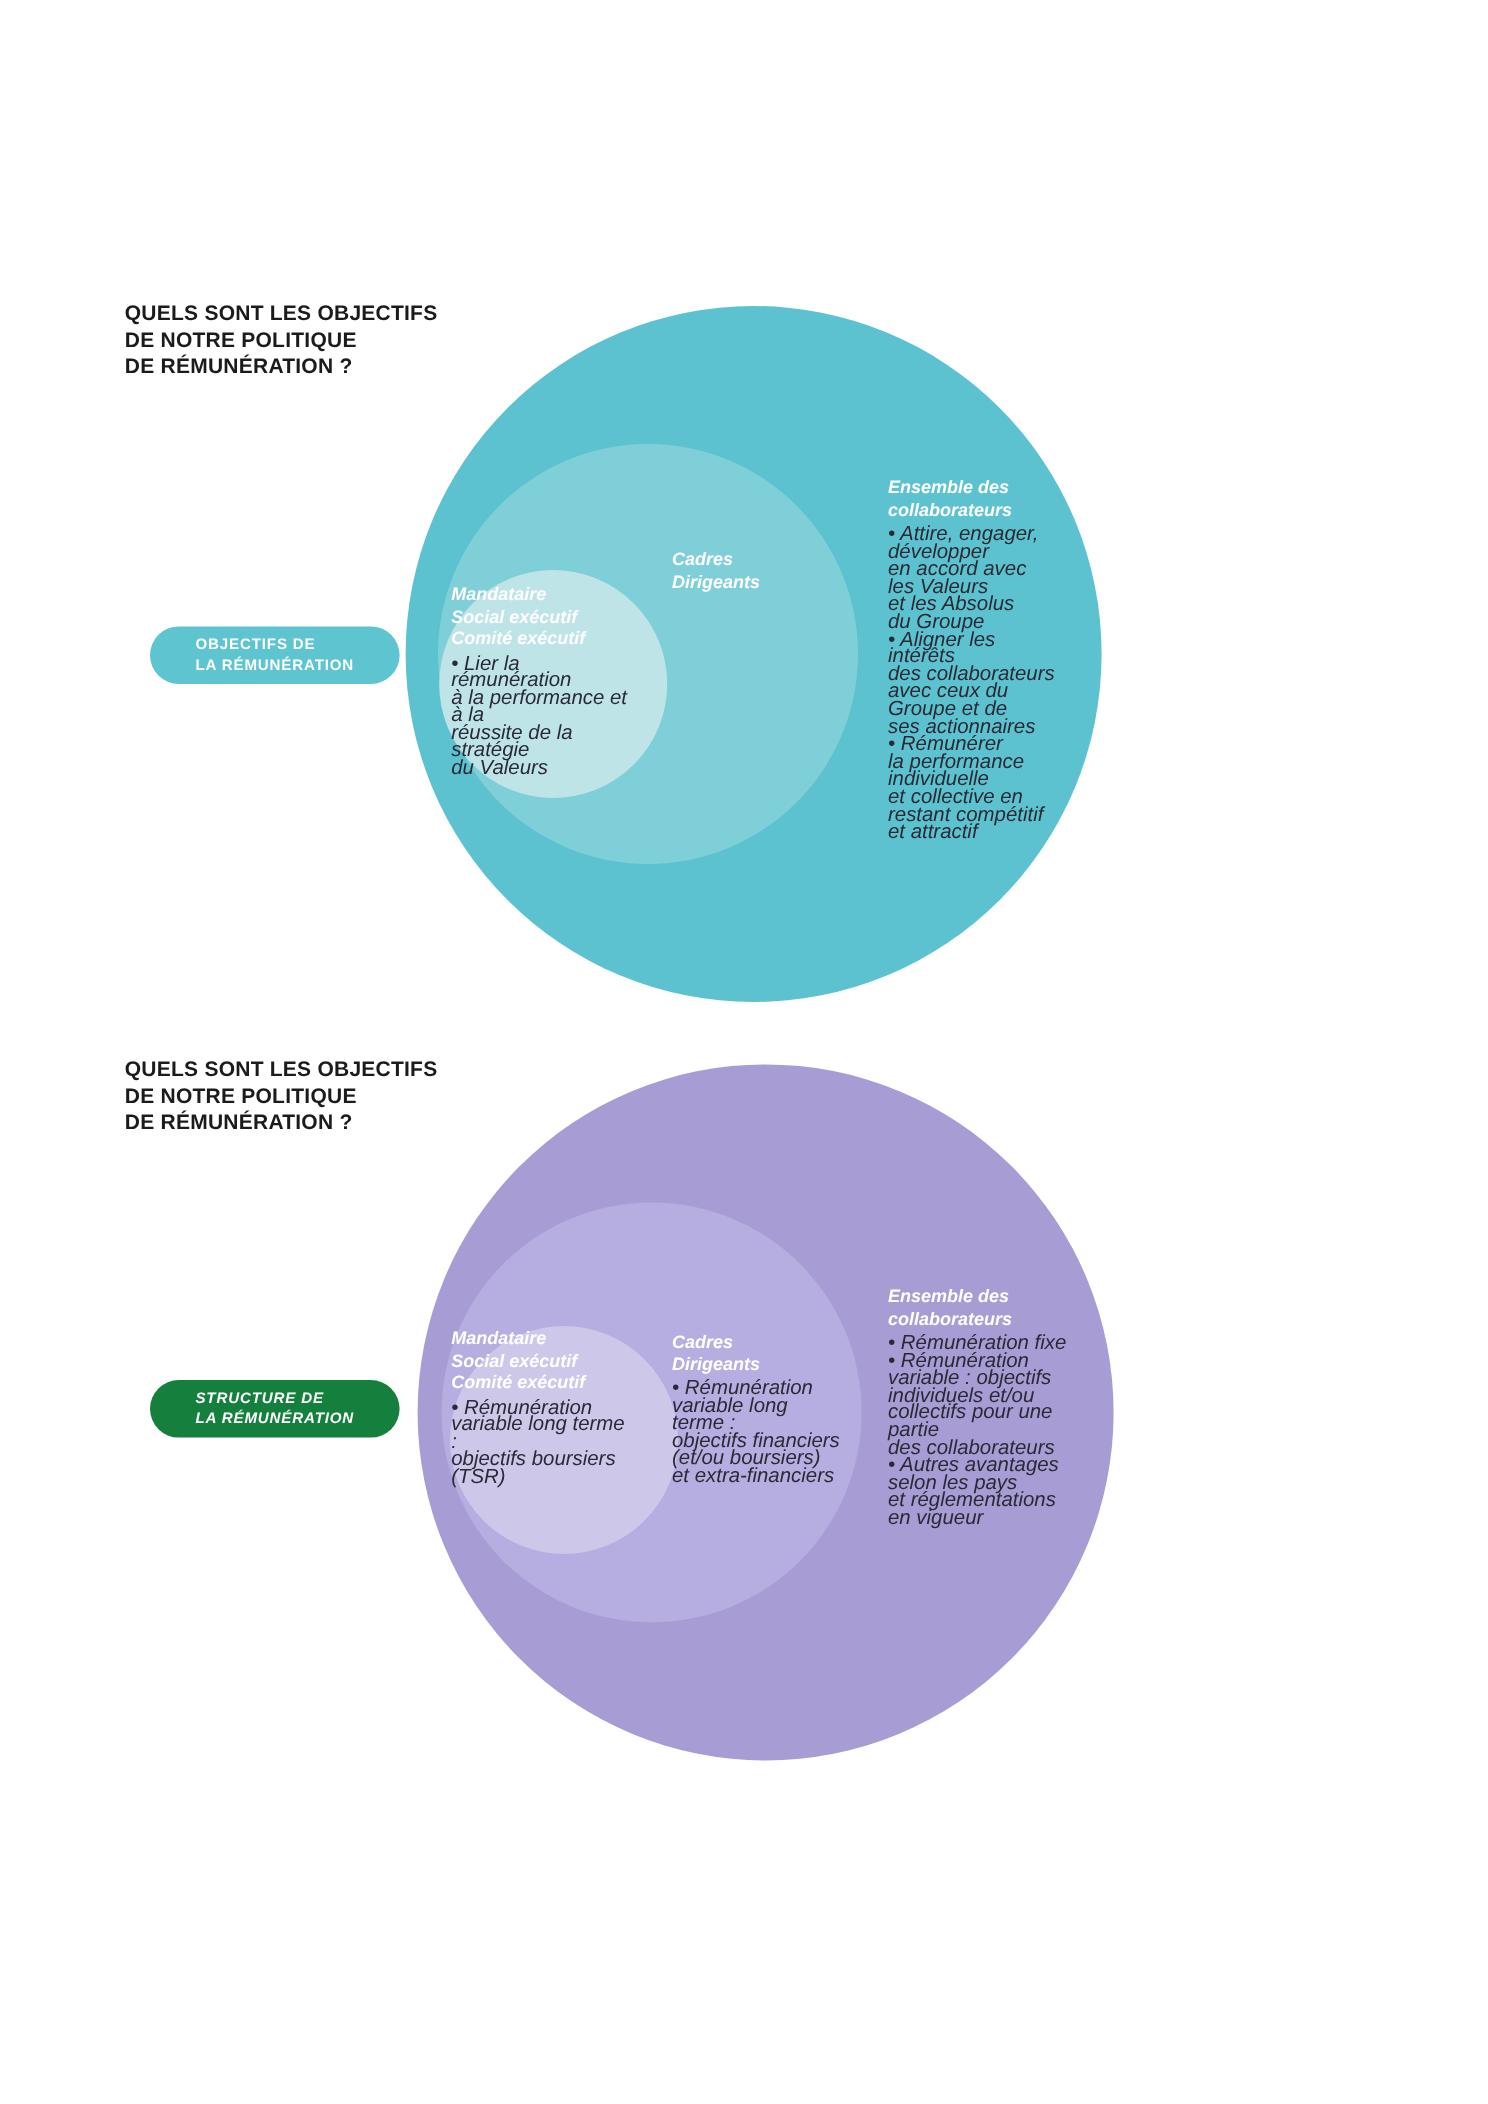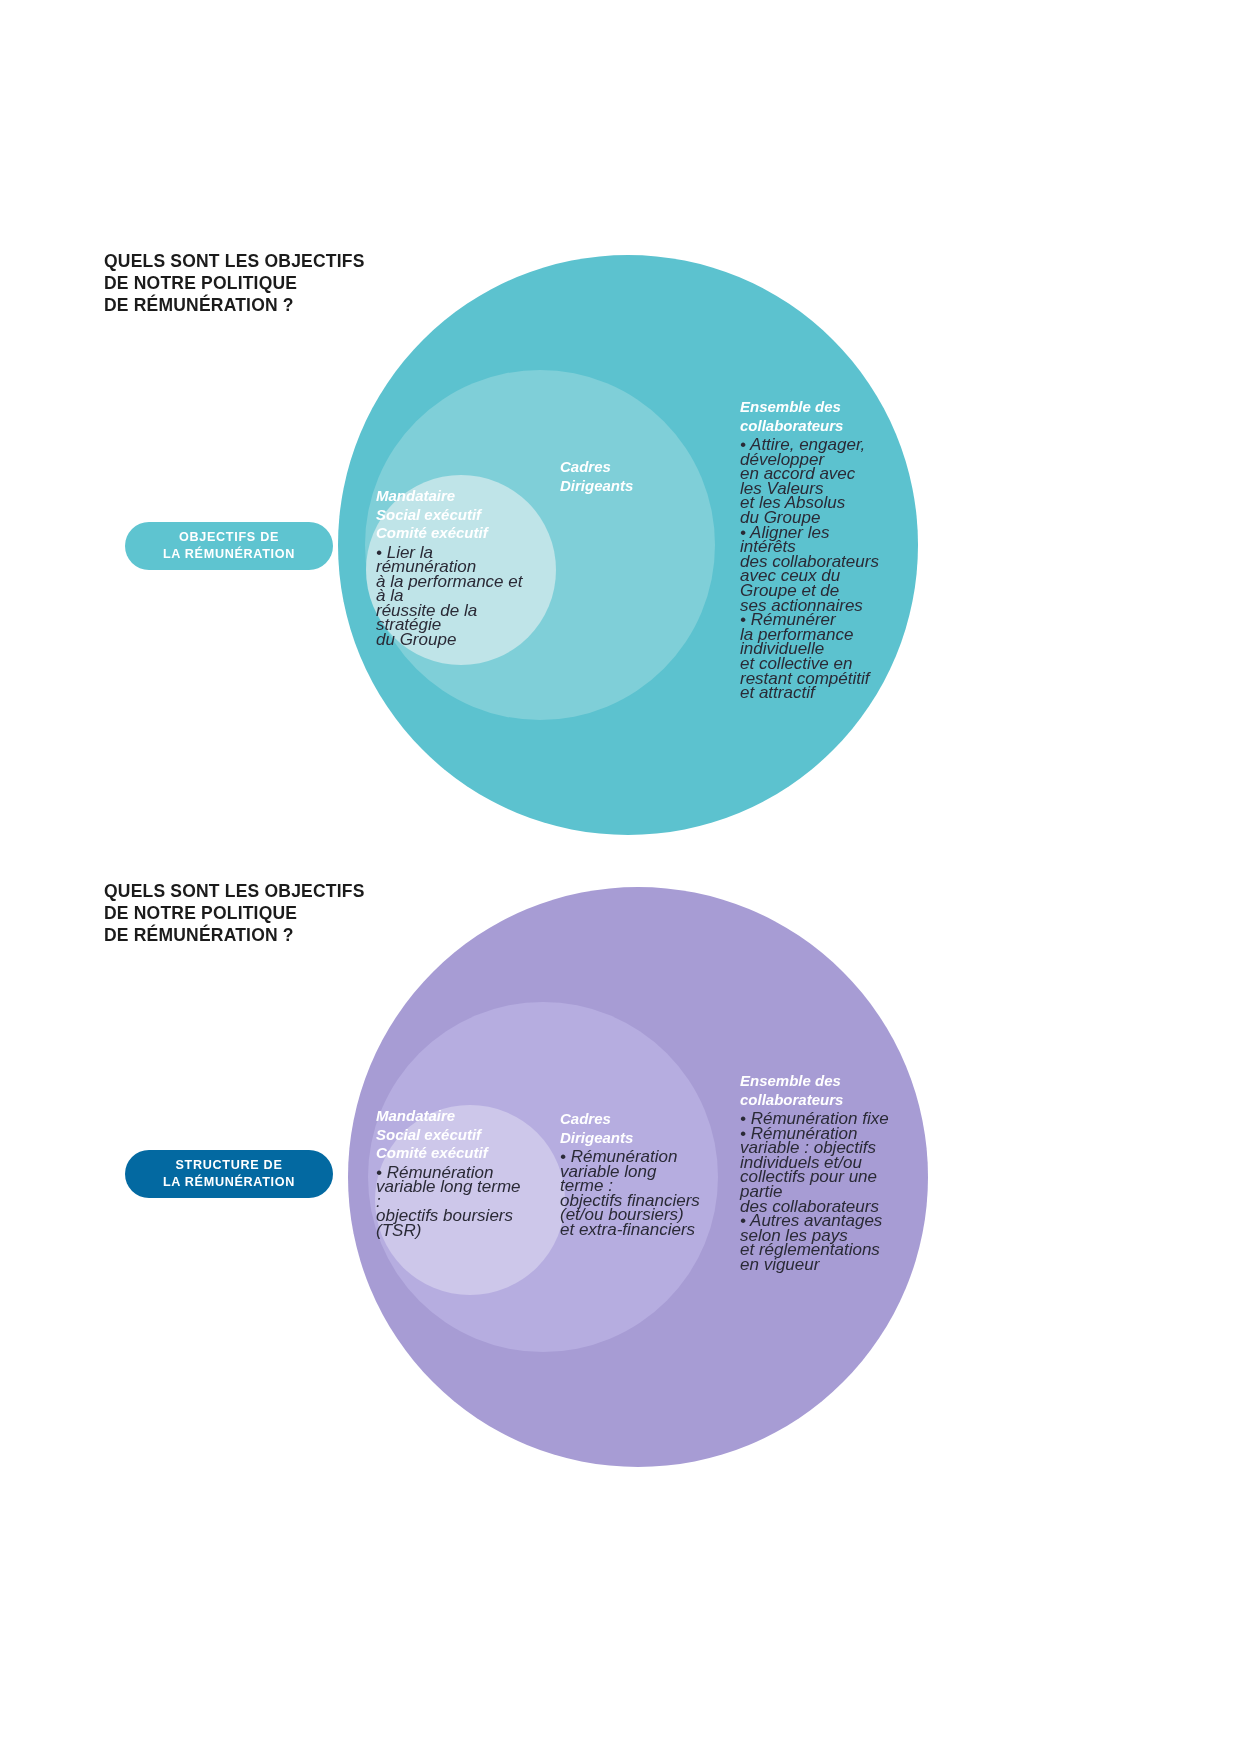--- a/index.html
+++ b/index.html
@@ -38,30 +38,30 @@
 
   
   .pill {
     position: absolute;
     width: 208px;
     height: 48px;
     border-radius: 24px;
     display: flex;
     align-items: center;
     justify-content: center;
-    text-align: center;
+    text-align: left;
     color: #ffffff;
     font-weight: bold;
     font-size: 12.6px;
     line-height: 17px;
     letter-spacing: 0.7px;
     white-space: pre-line;
   }
   #pill-objectifs { left: 125px; top: 522px; background: #5ec4d0; }
-  #pill-structure { left: 125px; top: 288px; background: #0369a1; }
+  #pill-structure { left: 125px; top: 288px; background: #15803d; font-style: italic; }
 
   
   .circle { position: absolute; border-radius: 50%; }
 
   
   #circle-outer-teal  { left: 338px; top: 255px; width: 580px; height: 580px; background: #5cc2cf; }
   #circle-mid-teal    { left: 365px; top: 370px; width: 350px; height: 350px; background: #7fcfd8; }
   #circle-inner-teal  { left: 366px; top: 475px; width: 190px; height: 190px; background: #bfe4e8; }
 
   
@@ -114,21 +114,21 @@
     <div class="pill" id="pill-objectifs">OBJECTIFS DE
 LA RÉMUNÉRATION</div>
 
     <div class="col" id="col-teal-1">
       <div class="col-heading">Mandataire
 Social exécutif
 Comité exécutif</div>
       <div class="col-body">• Lier la rémunération
 à la performance et à la
 réussite de la stratégie
-du Groupe</div>
+du Valeurs</div>
     </div>
 
     <div class="col" id="col-teal-2">
       <div class="col-heading">Cadres
 Dirigeants</div>
     </div>
 
     <div class="col" id="col-teal-3">
       <div class="col-heading">Ensemble des
 collaborateurs</div>

